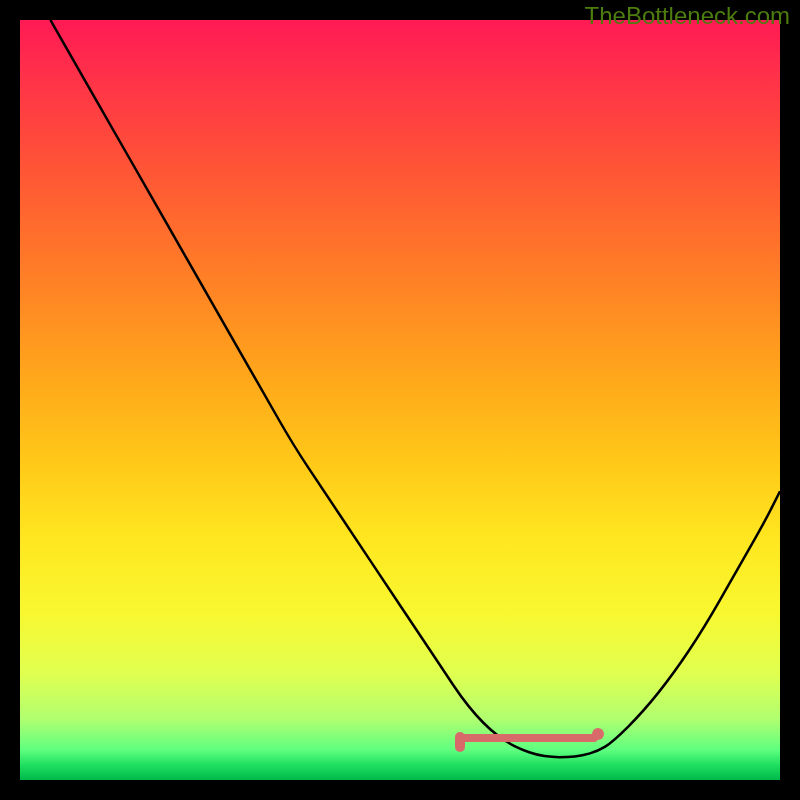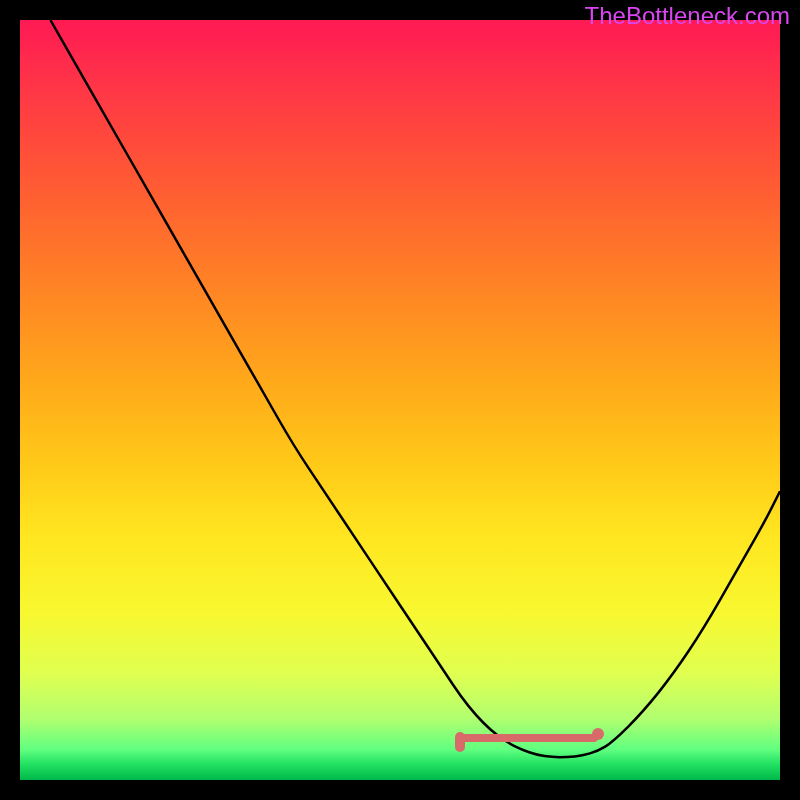--- a/index.html
+++ b/index.html
@@ -7,21 +7,21 @@
     width: 800px;
     height: 800px;
     background: #000;
     position: relative;
     font-family: Arial, sans-serif;
   }
   .watermark {
     position: absolute;
     top: 2px;
     right: 10px;
-    color: #d946ef;
+    color: #4d7c0f;
     font-size: 24px;
     font-weight: 500;
     z-index: 10;
   }
   .plot-area {
     position: absolute;
     left: 20px;
     top: 20px;
     width: 760px;
     height: 760px;

